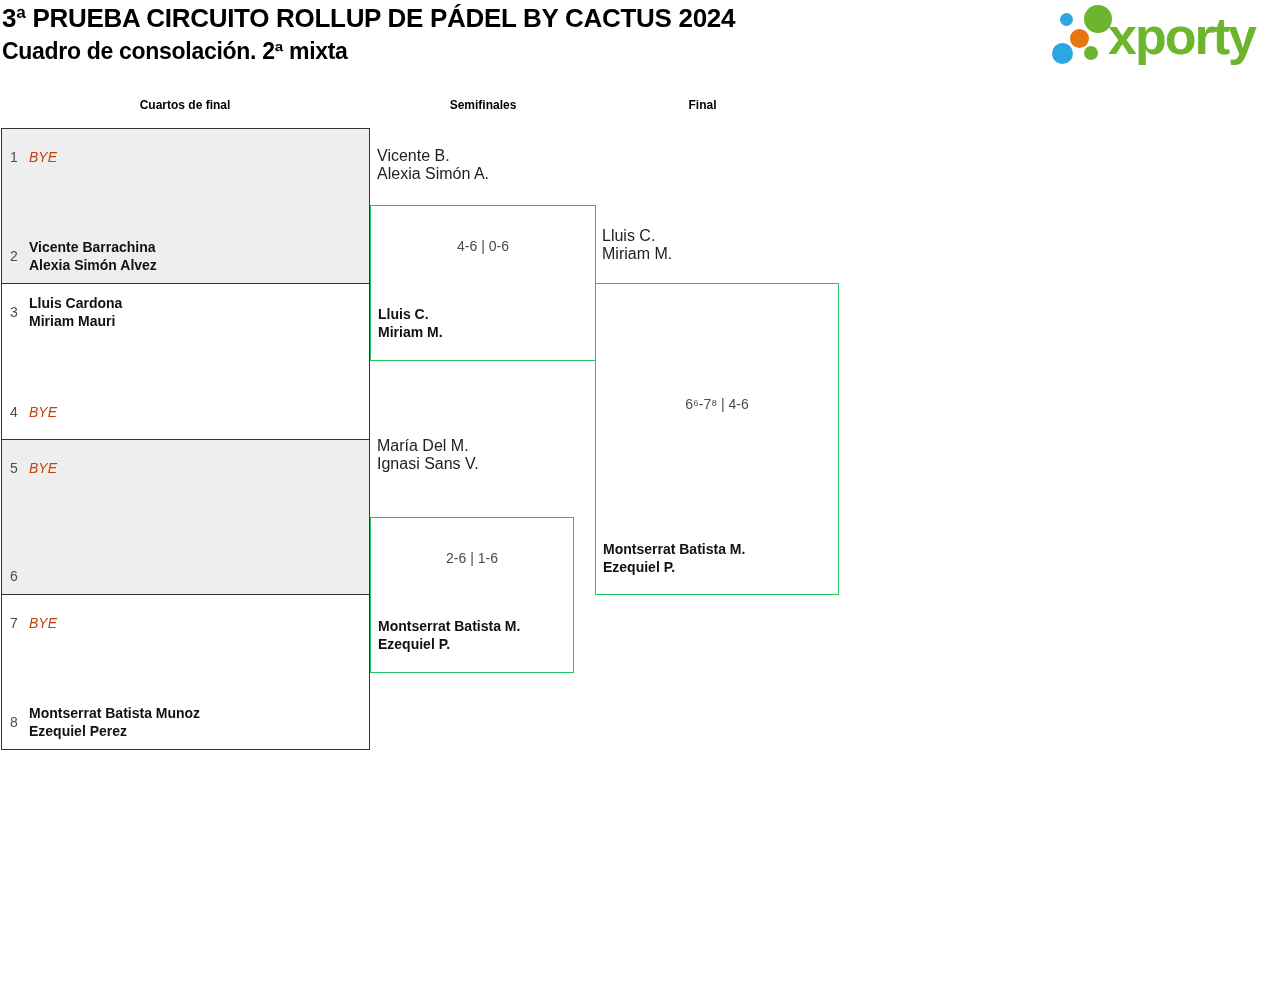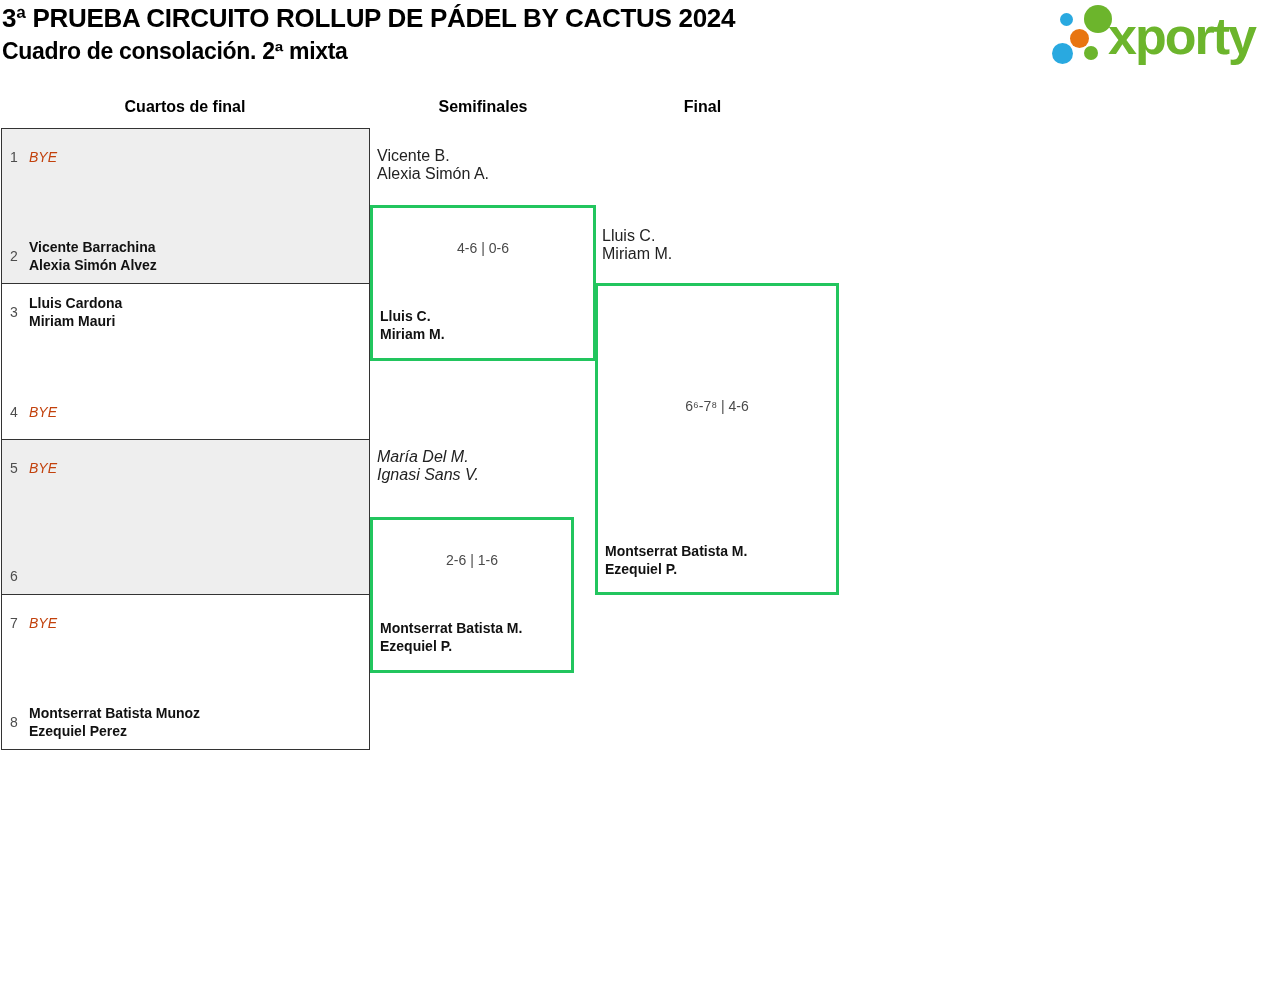--- a/index.html
+++ b/index.html
@@ -28,21 +28,21 @@
   .dot-green-small { left:36px; top:46px; width:14px; height:14px; background:#6CB52C; }
   .wordmark {
     position:absolute; left:60px; top:6px;
     font-size:52px; line-height:60px; font-weight:700; letter-spacing:-2px;
     color:#6CB52C;
   }
 
   
   .round-label {
     position:absolute; top:98px; height:20px;
-    font-size:16px; font-weight:700; color:#000; text-align:center;
+    font-size:12px; font-weight:700; color:#000; text-align:center;
   }
   .rl-0 { left:0;     width:370px; }
   .rl-1 { left:370px; width:226px; }
   .rl-2 { left:590px; width:225px; }
 
   .qf-column {
     position:absolute; left:1px; top:128px; width:369px; height:622px;
     border:1px solid #333; display:flex; flex-direction:column;
   }
   .qf-cell { flex:1 1 0; display:flex; flex-direction:column; justify-content:space-between;
@@ -50,39 +50,39 @@
   .qf-cell.shaded { background:#EEEEEE; }
   .qf-cell.has-border { border-bottom:1px solid #333; }
 
   .entry { display:flex; align-items:center; }
   .seed { flex:0 0 19px; font-size:14px; line-height:18px; color:#4d4d4d; }
   .names { display:flex; flex-direction:column; justify-content:center; min-height:36px;
            font-size:14px; line-height:18px; font-weight:700; color:#111; }
   .entry.bye .names { font-weight:400; color:#c2410c;font-style:italic; }
   .entry.team { cursor:pointer; }
 
-  .match-box { position:absolute; border:3px solid #22c55e; background:transparent; }
+  .match-box { position:absolute; border:1px solid #22c55e; background:transparent; }
   .box-sf1   { left:370px; top:205px; width:226px; height:156px; }
   .box-sf2   { left:370px; top:517px; width:204px; height:156px; }
   .box-final { left:595px; top:283px; width:244px; height:312px; }
 
   .score { position:absolute; left:0; right:0; text-align:center;
            font-size:14px; line-height:18px; color:#4a4a4a; white-space:nowrap; }
   .box-sf1 .score, .box-sf2 .score { top:31px; }
   .box-final .score { top:111px; }
 
   .box-winner { position:absolute; left:7px; font-size:14px; line-height:18px;
                 font-weight:700; color:#111; white-space:nowrap; cursor:pointer; }
   .box-sf1 .box-winner, .box-sf2 .box-winner { top:99px; }
   .box-final .box-winner { top:256px; }
 
   .feeder { position:absolute; font-size:16px; line-height:18px; color:#222;
             white-space:nowrap; cursor:pointer; }
   .feeder-sf1   { left:377px; top:147px; }
-  .feeder-sf2   { left:377px; top:448px;font-style:italic; }
+  .feeder-sf2   { left:377px; top:437px; }
   .feeder-final { left:602px; top:227px; }
 </style>
 </head>
 <body>
 
 <h1 class="page-title">3ª PRUEBA CIRCUITO ROLLUP DE PÁDEL BY CACTUS 2024</h1>
 <h2 class="page-subtitle">Cuadro de consolación. 2ª mixta</h2>
 
 <div class="logo">
   <span class="dot dot-blue-small"></span>

